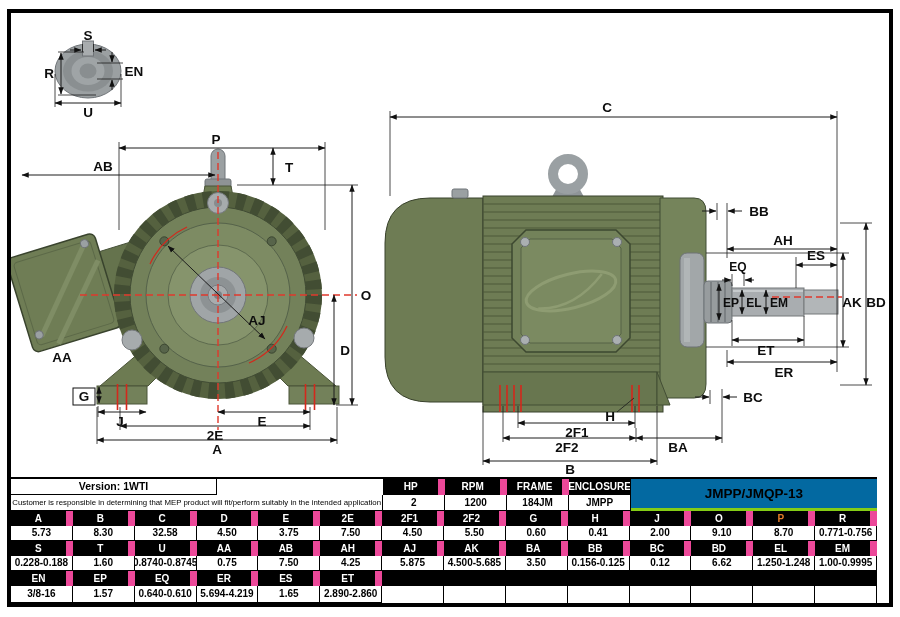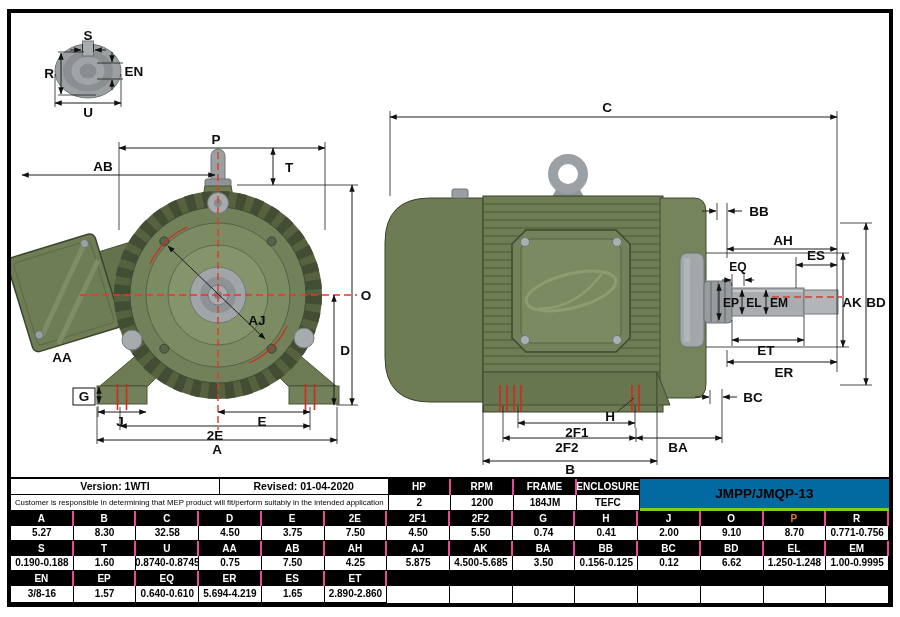--- a/index.html
+++ b/index.html
@@ -1,26 +1,26 @@
 <!DOCTYPE html>
 <html><head>
 <meta charset="utf-8">
 <style>
   html,body{margin:0;padding:0;background:#fff;}
   body{width:900px;height:617px;position:relative;font-family:"Liberation Sans",sans-serif;}
   .frame{position:absolute;left:7px;top:9px;right:7px;bottom:10px;border:4px solid #000;background:#fff;overflow:hidden;}
   .draw{position:absolute;left:0;top:0;width:878px;height:464px;}
   
-  .dim-table{position:absolute;left:0;right:0;bottom:0;height:126px;border-top:2px solid #000;background:#fff;box-sizing:border-box;}
+  .dim-table{position:absolute;left:0;right:12px;bottom:0;height:126px;border-top:2px solid #000;background:#fff;box-sizing:border-box;}
   .dim-table *{box-sizing:border-box;}
   .info{display:grid;grid-template-columns:23.8% 19.2% 7.15% 7.15% 7.15% 7.15% auto;grid-template-rows:16px 16px;}
   .dims{display:grid;grid-template-columns:repeat(14,1fr);grid-template-rows:15px 15px 15px 15px 15px 17px;}
   .c{display:flex;align-items:center;justify-content:center;line-height:1;overflow:hidden;white-space:nowrap;}
   .wht{background:#fff;color:#000;font-size:10px;font-weight:700;border-right:1px solid #000;border-bottom:1px solid #000;}
-  .blk{background:#000;color:#fff;font-size:10px;font-weight:700;border-right:2px solid #ec4899;}
+  .blk{background:#000;color:#fff;font-size:10px;font-weight:700;border-right:7px solid #ec4899;}
   .blk:last-child{border-right:none;}
   .accent{color:#e07a28;}
   .meta{font-size:10.5px;font-weight:600;background:#fff;border-right:1px solid #000;border-bottom:1px solid #000;}
   .disc{font-size:7.8px;font-weight:400;text-align:center;}
   .model{font-size:13.5px;font-weight:700;background:#0369a1;border-bottom:3px solid #84cc16;}
   .fill-blk{background:#000;grid-column:7/15;}
   .empty{background:#fff;border-right:1px solid #000;}
   
   .dl{stroke:#1c1c1c;stroke-width:1;fill:none;}
   .ext{stroke:#1c1c1c;stroke-width:0.8;fill:none;}
@@ -272,58 +272,57 @@
       <line class="ext" x1="483" y1="406" x2="483" y2="465"></line>
       <line class="ext" x1="657" y1="406" x2="657" y2="465"></line>
       <line class="dl" x1="483" y1="461" x2="657" y2="461" marker-start="url(#ar)" marker-end="url(#ar)"></line>
       <text class="lab" x="570" y="474">B</text>
     </g>
   </svg>
 
   <div class="dim-table">
     <div class="info">
       <div class="c meta" style="grid-column:1;grid-row:1">Version: 1WTI</div>
-      <div class="c meta" style="grid-column:2;grid-row:1">Revised: 01-04-2020</div>
       <div class="c blk" style="grid-column:3;grid-row:1">HP</div>
       <div class="c blk" style="grid-column:4;grid-row:1">RPM</div>
       <div class="c blk" style="grid-column:5;grid-row:1">FRAME</div>
       <div class="c blk" style="grid-column:6;grid-row:1;border-right:1px solid #000">ENCLOSURE</div>
       <div class="c model" style="grid-column:7;grid-row:1/3">JMPP/JMQP-13</div>
       <div class="c meta disc" style="grid-column:1/3;grid-row:2">Customer is responsible in determining that MEP product will fit/perform suitably in the intended application</div>
       <div class="c wht" style="grid-column:3;grid-row:2">2</div>
       <div class="c wht" style="grid-column:4;grid-row:2">1200</div>
       <div class="c wht" style="grid-column:5;grid-row:2">184JM</div>
-      <div class="c wht" style="grid-column:6;grid-row:2">TEFC</div>
+      <div class="c wht" style="grid-column:6;grid-row:2">JMPP</div>
     </div>
     <div class="dims">
 
       <div class="c blk">A</div>
       <div class="c blk">B</div>
       <div class="c blk">C</div>
       <div class="c blk">D</div>
       <div class="c blk">E</div>
       <div class="c blk">2E</div>
       <div class="c blk">2F1</div>
       <div class="c blk">2F2</div>
       <div class="c blk">G</div>
       <div class="c blk">H</div>
       <div class="c blk">J</div>
       <div class="c blk">O</div>
       <div class="c blk accent">P</div>
       <div class="c blk">R</div>
 
-      <div class="c wht">5.27</div>
+      <div class="c wht">5.73</div>
       <div class="c wht">8.30</div>
       <div class="c wht">32.58</div>
       <div class="c wht">4.50</div>
       <div class="c wht">3.75</div>
       <div class="c wht">7.50</div>
       <div class="c wht">4.50</div>
       <div class="c wht">5.50</div>
-      <div class="c wht">0.74</div>
+      <div class="c wht">0.60</div>
       <div class="c wht">0.41</div>
       <div class="c wht">2.00</div>
       <div class="c wht">9.10</div>
       <div class="c wht">8.70</div>
       <div class="c wht">0.771-0.756</div>
 
       <div class="c blk">S</div>
       <div class="c blk">T</div>
       <div class="c blk">U</div>
       <div class="c blk">AA</div>
@@ -331,21 +330,21 @@
       <div class="c blk">AH</div>
       <div class="c blk">AJ</div>
       <div class="c blk">AK</div>
       <div class="c blk">BA</div>
       <div class="c blk">BB</div>
       <div class="c blk">BC</div>
       <div class="c blk">BD</div>
       <div class="c blk">EL</div>
       <div class="c blk">EM</div>
 
-      <div class="c wht">0.190-0.188</div>
+      <div class="c wht">0.228-0.188</div>
       <div class="c wht">1.60</div>
       <div class="c wht">0.8740-0.8745</div>
       <div class="c wht">0.75</div>
       <div class="c wht">7.50</div>
       <div class="c wht">4.25</div>
       <div class="c wht">5.875</div>
       <div class="c wht">4.500-5.685</div>
       <div class="c wht">3.50</div>
       <div class="c wht">0.156-0.125</div>
       <div class="c wht">0.12</div>

